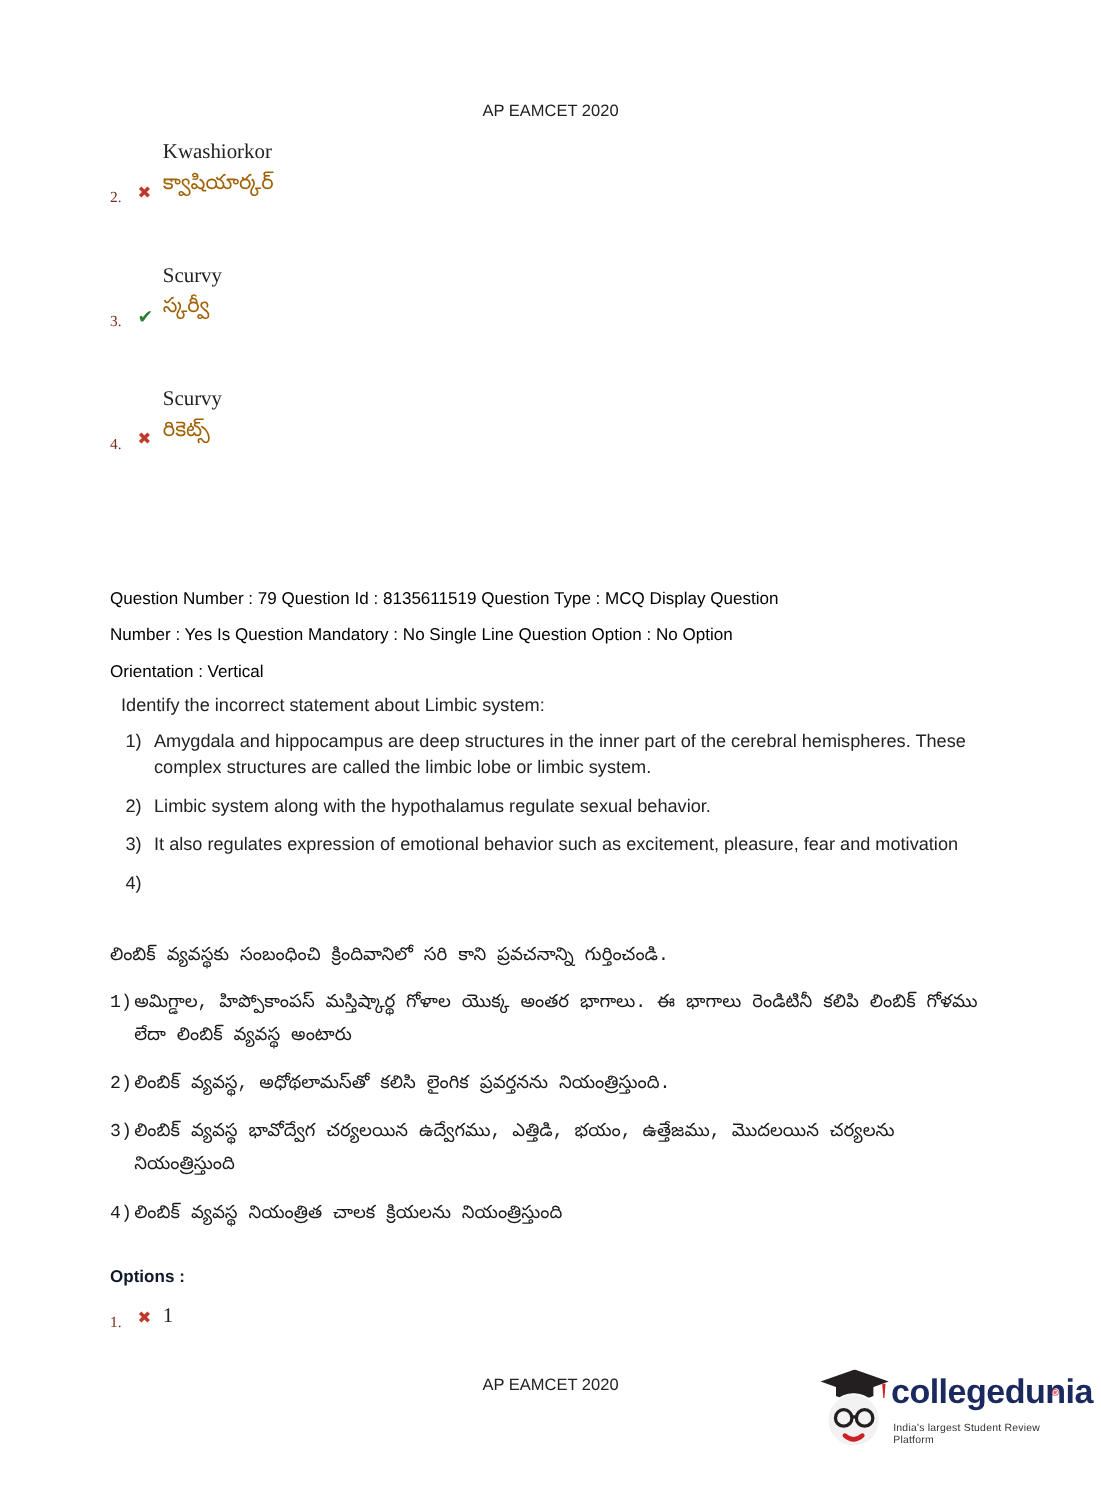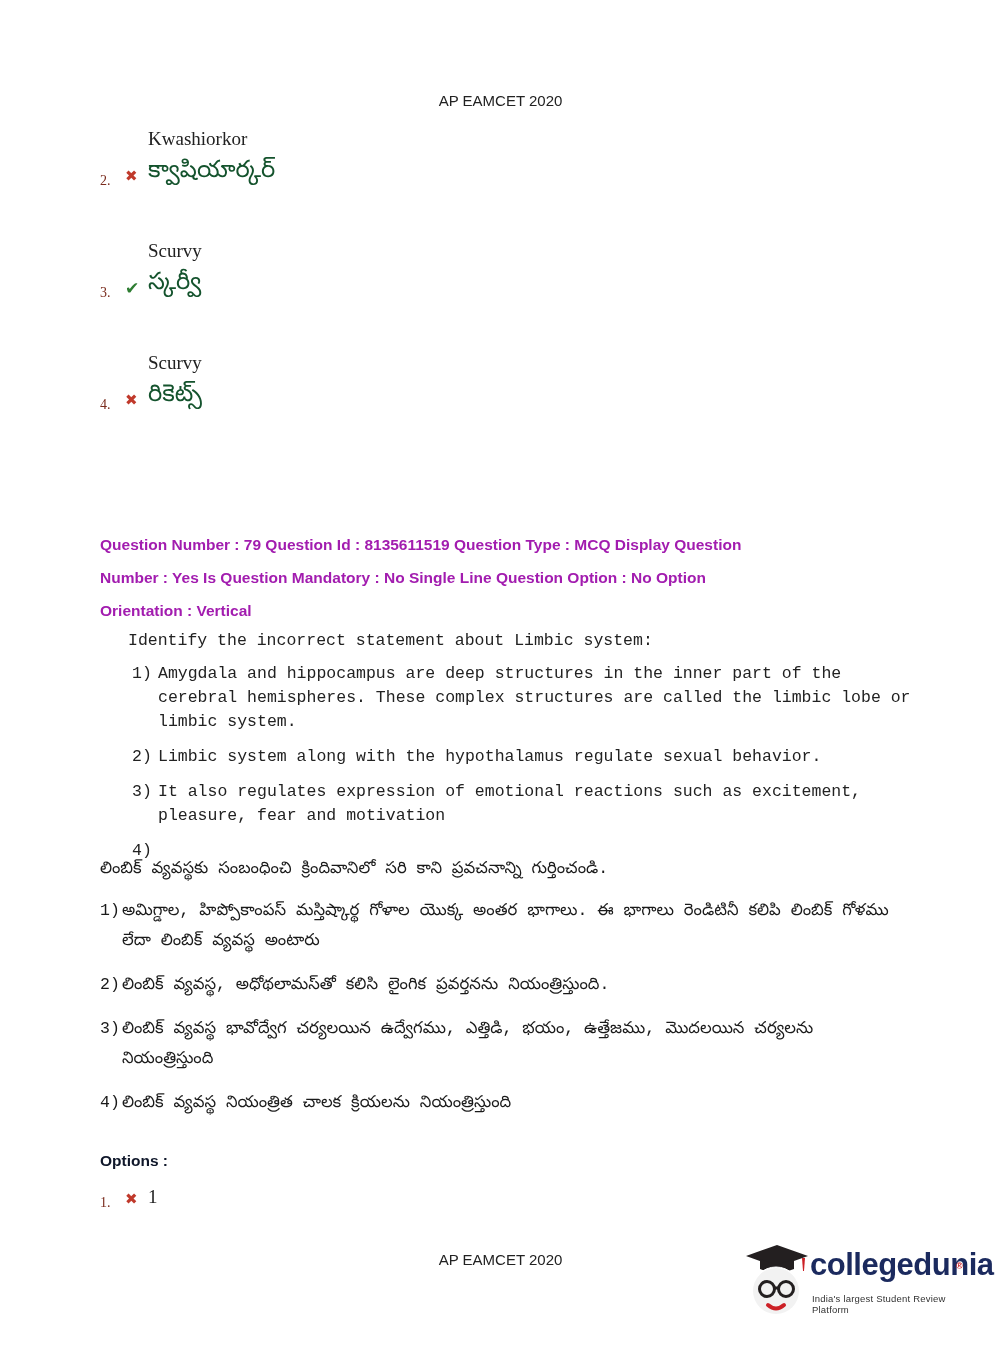--- a/index.html
+++ b/index.html
@@ -76,43 +76,43 @@
     top: 0px;
     font-family: "Liberation Serif", serif;
     font-size: 19px;
     color: #222;
   }
   .opt-tel {
     position: absolute;
     left: 48px;
     top: 27px;
     font-family: "Liberation Sans", sans-serif;
-    font-size: 24px;
-    color: #14532d;
+    font-size: 19px;
+    color: #a16207;
   }
 
   
   .qmeta {
     position: absolute;
     top: 528px;
     left: 100px;
     width: 760px;
     font-size: 15.5px;
-    font-weight: bold;
+    font-weight: normal;
     line-height: 33px;
-    color: #a21caf;
+    color: #000000;
   }
 
   
   .qbody-en {
     position: absolute;
     top: 630px;
-    left: 128px;
+    left: 110px;
     width: 790px;
-    font-family: Liberation Mono, monospace;
+    font-family: Liberation Sans, sans-serif;
     font-size: 16.5px;
     color: #222;
     line-height: 22px;
   }
   .qbody-en .stem { margin: 0 0 10px 0; }
   .qbody-en ol {
     list-style: none;
     margin: 0;
     padding: 0;
   }
@@ -290,21 +290,21 @@
       <li>
         <span class="lbl">1)</span>
         <span>Amygdala and hippocampus are deep structures in the inner part of the cerebral hemispheres. These complex structures are called the limbic lobe or limbic system.</span>
       </li>
       <li>
         <span class="lbl">2)</span>
         <span>Limbic system along with the hypothalamus regulate sexual behavior.</span>
       </li>
       <li>
         <span class="lbl">3)</span>
-        <span>It also regulates expression of emotional reactions such as excitement, pleasure, fear and motivation</span>
+        <span>It also regulates expression of emotional behavior such as excitement, pleasure, fear and motivation</span>
       </li>
       <li>
         <span class="lbl">4)</span>
       </li>
     </ol>
   </div>
 
   <div class="qbody-te">
     <p class="stem">లింబిక్ వ్యవస్థకు సంబంధించి క్రిందివానిలో సరి కాని ప్రవచనాన్ని గుర్తించండి.</p>
     <ol>

